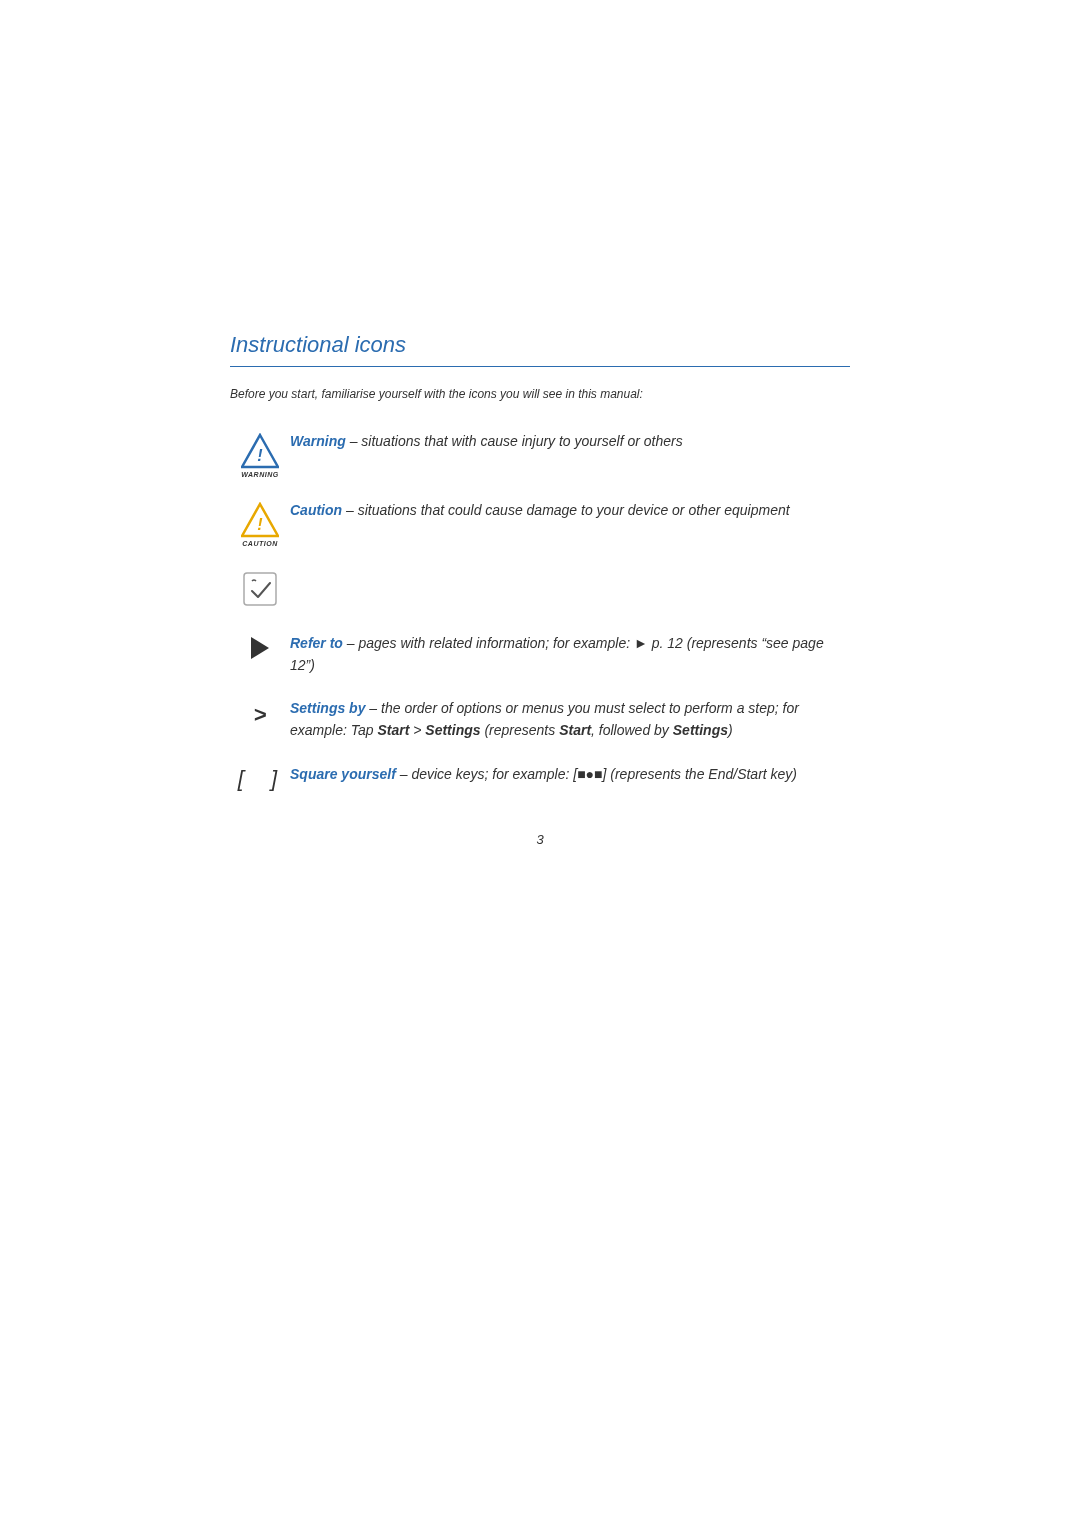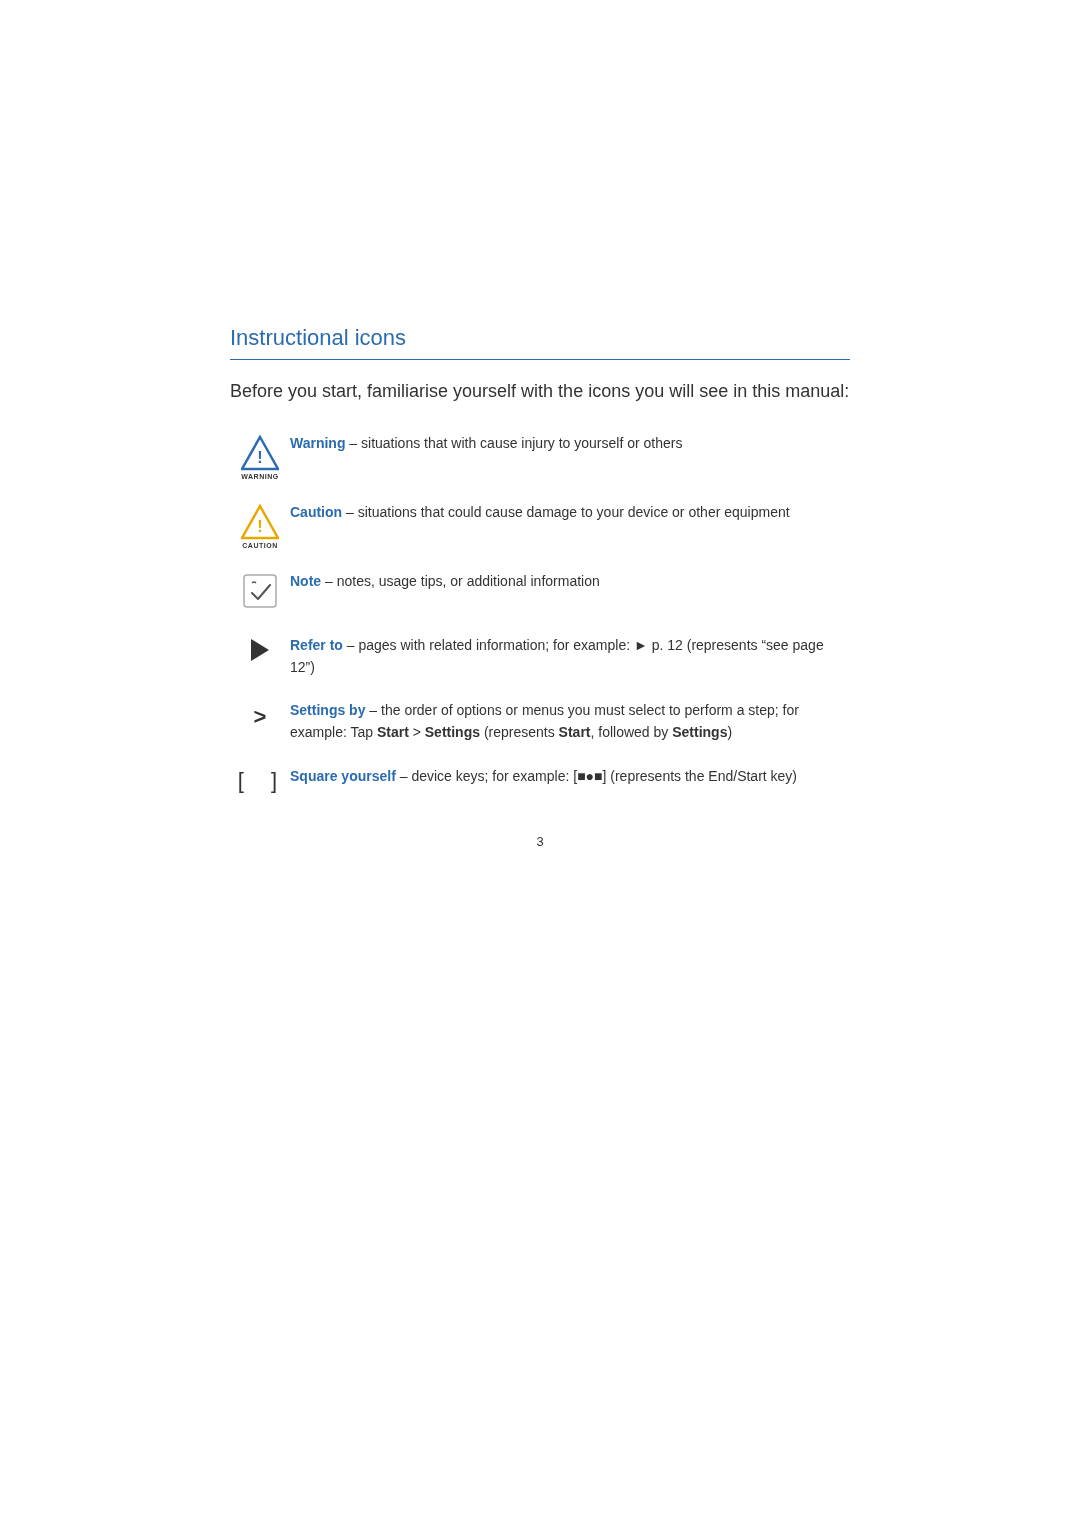--- a/index.html
+++ b/index.html
@@ -14,41 +14,42 @@
       width: 1080px;
       min-height: 1528px;
       display: flex;
       justify-content: center;
     }
 
     .page {
       width: 1080px;
       min-height: 1528px;
       background: #ffffff;
-      padding: 5px;
+      padding: 12px;
       position: relative;
+      font-style: italic;
     }
 
     .content-area {
       width: 620px;
       margin: 0 auto;
       padding-top: 320px;
     }
 
     .section-title {
       font-size: 22px;
       color: #2b6cb0;
       font-weight: normal;
       border-bottom: 1px solid #2b6cb0;
       padding-bottom: 8px;
       margin-bottom: 18px;
     }
 
     .intro-text {
-      font-size: 18px;
+      font-size: 12px;
       color: #333333;
       line-height: 1.5;
       margin-bottom: 28px;
     }
 
     .icon-list {
       list-style: none;
     }
 
     .icon-item {
@@ -139,23 +140,20 @@
       <li class="icon-item">
         <div class="icon-cell">
           <div>
             <svg width="36" height="36" viewBox="0 0 36 36">
               <rect x="2" y="2" width="32" height="32" rx="3" ry="3" fill="none" stroke="#aaaaaa" stroke-width="1.5"></rect>
               <path d="M10 20 L16 26 L28 12" fill="none" stroke="#555555" stroke-width="2" stroke-linecap="round" stroke-linejoin="round"></path>
               <path d="M10 10 Q12 8 14 10" fill="none" stroke="#555555" stroke-width="1.5"></path>
             </svg>
           </div>
         </div>
-        <div class="description-cell">
-          <span class="term">Note</span><span> – notes, usage tips, or additional information</span>
-        </div>
       </li>
 
       <li class="icon-item">
         <div class="icon-cell">
           <div style="margin-top:2px;">
             <svg width="18" height="22" viewBox="0 0 18 22">
               <polygon points="0,0 18,11 0,22" fill="#333333"></polygon>
             </svg>
           </div>
         </div>

